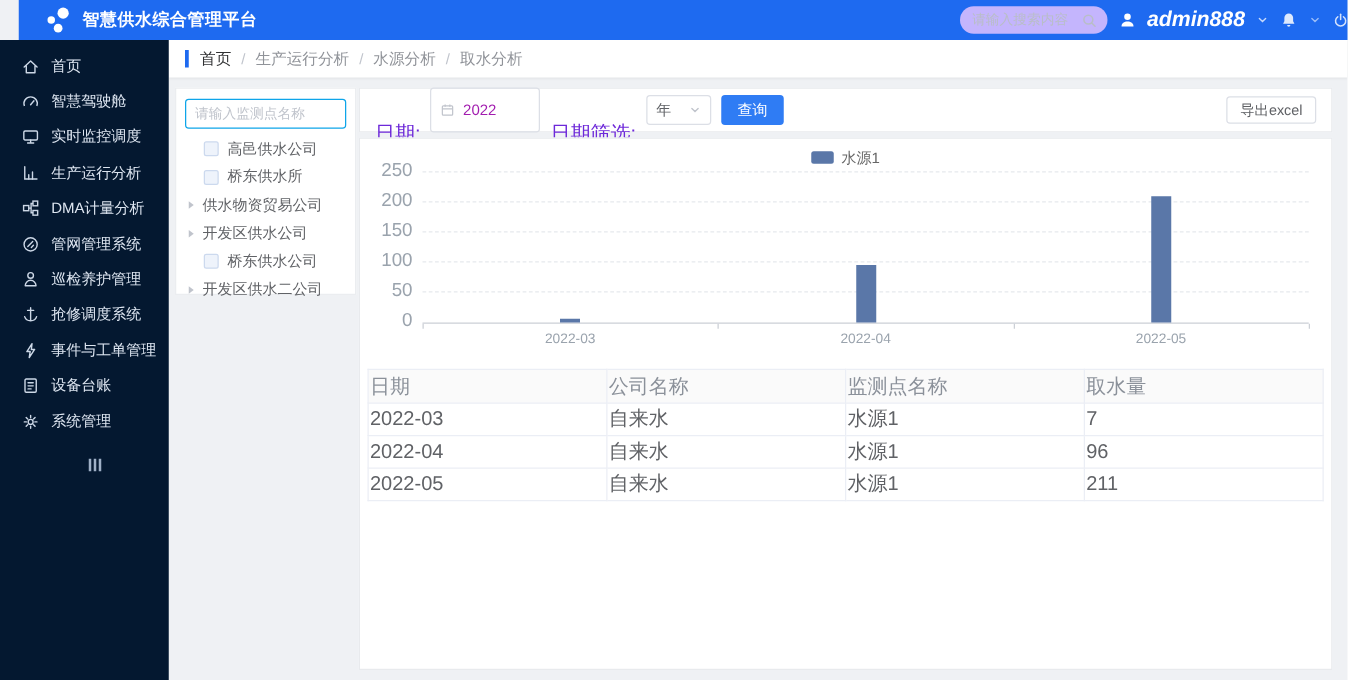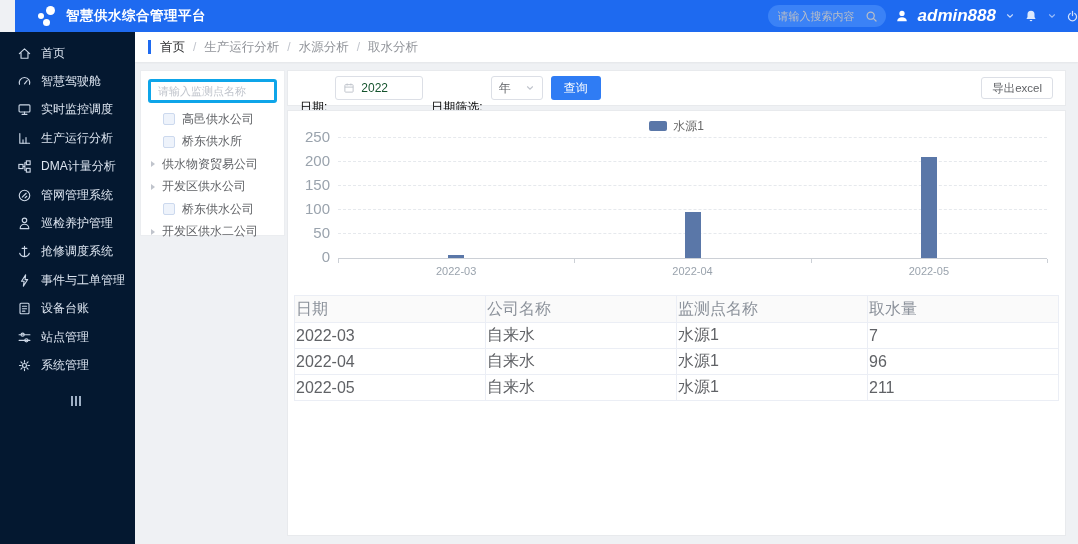--- a/index.html
+++ b/index.html
@@ -11,21 +11,21 @@
   
   .topbar { position:absolute; left:15px; top:0; width:1078px; height:32px; background:#1e6af0;
     display:flex; align-items:center; padding:0 14px; z-index:5; }
   .logo { position:relative; width:20px; height:20px; margin:0 9px 0 8px; flex:none; }
   .logo .dot { position:absolute; background:#fff; border-radius:50%; }
   .logo .d1 { width:9px; height:9px; right:2px; top:0; }
   .logo .d2 { width:6px; height:6px; left:1px; top:7px; }
   .logo .d3 { width:7px; height:7px; left:6px; bottom:0; }
   .app-title { color:#fff; font-size:13.5px; font-weight:bold; letter-spacing:.5px; }
   .top-right { margin-left:auto; display:flex; align-items:center; gap:9px; color:#fff; }
-  .top-search { display:flex; align-items:center; background:#3b82f6; border-radius:11px; height:22px;
+  .top-search { display:flex; align-items:center; background:#c4b5fd; border-radius:11px; height:22px;
     width:118px; padding:0 8px; gap:4px;font-family:Liberation Serif, serif; }
   .top-search input { border:0; outline:0; flex:1; min-width:0; font-size:11px; color:#333;
     font-family:inherit; background:transparent; }
   .top-search input::placeholder { color:#b9bec7; }
   .username { font-size:17px; font-weight:bold;font-style:italic; }
   .hicon { display:flex; flex:none; }
   
   .sidebar { position:absolute; left:0; top:32px; bottom:0; width:135px; background:#041830; z-index:4;
     display:flex; flex-direction:column; }
   .side-menu { padding-top:7px; }
@@ -39,36 +39,36 @@
   .crumbbar { position:absolute; left:135px; top:32px; right:0; height:30px; background:#fff;
     display:flex; align-items:center; padding-left:13px; box-shadow:0 1px 2px rgba(0,0,0,.05); z-index:2; }
   .crumb-tick { width:3px; height:14px; background:#1e6af0; margin-right:9px; flex:none; }
   .crumb-item { font-size:12.5px; color:#909399; cursor:pointer; }
   .crumb-item.first { color:#303133; }
   .crumb-sep { margin:0 8px; color:#c0c4cc; font-size:12px; }
   
   .content { position:absolute; left:135px; top:62px; right:0; bottom:0; }
   .tree-panel { position:absolute; left:5px; top:8px; width:145px; height:166px; background:#fff;
     border:1px solid #ebedf0; padding:8px 7px; }
-  .tree-search input { width:100%; height:24px; border:3px solid #0ea5e9; border-radius:3px;
+  .tree-search input { width:100%; height:24px; border:1px solid #0ea5e9; border-radius:3px;
     padding:2px 7px; font-size:11px; color:#606266; outline:none; font-family:inherit; }
   .tree-search input::placeholder { color:#c0c4cc; }
   .tree-list { margin-top:5px; }
   .tree-item { display:flex; align-items:center; height:22.5px; gap:7px; font-size:12px;
     color:#606266; cursor:pointer; white-space:nowrap; }
   .tree-item.indent { padding-left:15px;font-family:Liberation Serif, serif; }
   .t-caret { width:0; height:0; border-left:4px solid #c0c4cc; border-top:3.5px solid transparent;
     border-bottom:3.5px solid transparent; margin-left:3px; flex:none; }
   .t-check { width:12px; height:12px; border:1px solid #ccd9ee; background:#eef3fb; border-radius:2px; flex:none; }
   
   .toolbar-card { position:absolute; left:152px; top:8px; right:12px; height:36px; background:#fff;
     border:1px solid #e8eaed; display:flex; align-items:center; padding:0 12px; gap:8px; }
-  .tb-label { font-size:12px; color:#000000;margin-top:38px; }
-  .date-input { display:flex; align-items:center; gap:6px; width:88px; height:24px;
-    border:1px solid #dcdfe6; border-radius:3px; padding:0 7px; font-size:12px; color:#14532d; cursor:pointer; }
+  .tb-label { font-size:16px; color:#6d28d9;margin-top:38px; }
+  .date-input { display:flex; align-items:center; gap:6px; width:88px; height:36px;
+    border:1px solid #dcdfe6; border-radius:3px; padding:0 7px; font-size:12px; color:#a21caf; cursor:pointer; }
   .select { display:flex; align-items:center; justify-content:space-between; width:52px; height:24px;
     border:1px solid #dcdfe6; border-radius:3px; padding:0 7px; font-size:12px; color:#606266; cursor:pointer; }
   .btn-query { height:24px; padding:0 13px; background:#2f7cf4; color:#fff; border:none;
     border-radius:3px; font-size:12px; cursor:pointer; font-family:inherit; }
   .btn-export { margin-left:auto; height:22px; padding:0 10px; background:#fff; color:#606266;
     border:1px solid #dcdfe6; border-radius:3px; font-size:11.5px; cursor:pointer; font-family:inherit; }
   
   .main-card { position:absolute; left:152px; top:48px; right:12px; bottom:8px; background:#fff;
     border:1px solid #e8eaed; padding-top:6px; }
   .legend { display:flex; justify-content:center; align-items:center; gap:6px; height:18px; cursor:pointer; }
@@ -222,30 +222,20 @@
         <span class="side-label">事件与工单管理</span>
       </div>
       <div class="side-item">
         <span class="side-icon">
           <svg viewBox="0 0 16 16">
             <rect x="3.2" y="2.4" width="9.6" height="11.2" rx="1"></rect>
             <path d="M5.8 5.6h4.4M5.8 8.2h4.4M5.8 10.8h2.6" stroke-linecap="round"></path>
           </svg>
         </span>
         <span class="side-label">设备台账</span>
-      </div>
-      <div class="side-item">
-        <span class="side-icon">
-          <svg viewBox="0 0 16 16">
-            <path d="M2.2 5h11.6M2.2 11h11.6" stroke-linecap="round"></path>
-            <circle cx="6" cy="5" r="1.7"></circle>
-            <circle cx="10" cy="11" r="1.7"></circle>
-          </svg>
-        </span>
-        <span class="side-label">站点管理</span>
       </div>
       <div class="side-item">
         <span class="side-icon">
           <svg viewBox="0 0 16 16">
             <circle cx="8" cy="8" r="2.1"></circle>
             <path d="M8 2.6v1.8M8 11.6v1.8M2.6 8h1.8M11.6 8h1.8M4.2 4.2l1.3 1.3M10.5 10.5l1.3 1.3M11.8 4.2l-1.3 1.3M5.5 10.5l-1.3 1.3" stroke-linecap="round"></path>
           </svg>
         </span>
         <span class="side-label">系统管理</span>
       </div>

